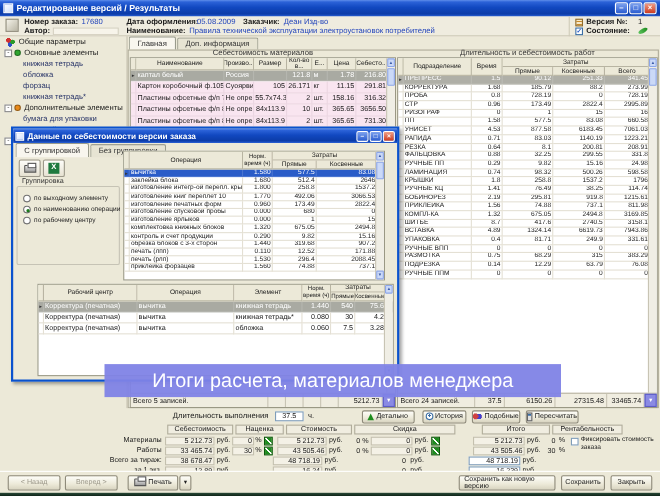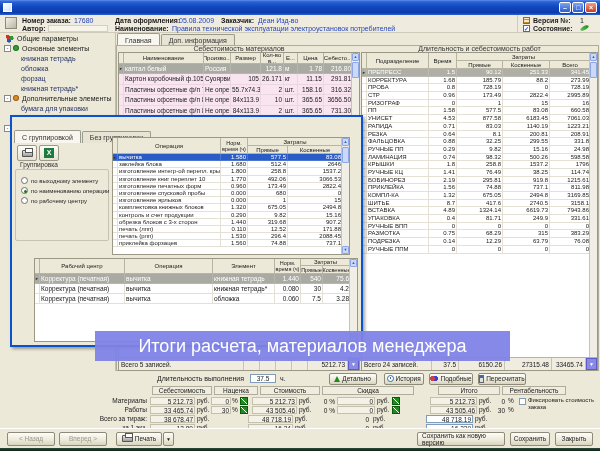--- a/index.html
+++ b/index.html
@@ -115,20 +115,21 @@
 .bottombar .xpbtn{height:14px;font-size:6.5px;padding:0 4px}
 .xpbtn.disabled{color:#9C988A}
 .dd-seg{width:11px;height:14px;margin-left:1px}
 .darkstrip{left:0;top:448px;width:600px;height:3px;background:linear-gradient(#2A4A38,#0E2418)}
 </style>
 </head>
 <body>
 
 <div class="abs titlebar">
   <span class="tb-icon"></span>
+  <span>Редактирование версий / Результаты</span>
   <span class="tb-btns">
     <span class="tb-btn">–</span>
     <span class="tb-btn">□</span>
     <span class="tb-btn close">×</span>
   </span>
 </div>
 
 <div class="abs hdr">
   <span class="hcube"></span>
   <span class="hl" style="left:22px;top:2px">Номер заказа:</span>
@@ -494,20 +495,29 @@
     <div class="fc" style="width:70px">Всего 24 записей.</div>
     <div class="fc ar" style="width:27px">37.5</div>
     <div class="fc ar" style="width:46px">6150.26</div>
     <div class="fc ar" style="width:47px">27315.48</div>
     <div class="fc ar" style="flex:1">33465.74</div>
     <div class="fdd">▼</div>
   </div>
 </div>
 
 <div class="abs dialog">
+  <div class="dlg-titlebar">
+    <span class="dlg-icon"></span>
+    <span>Данные по себестоимости версии заказа</span>
+    <span class="tb-btns">
+      <span class="tb-btn">–</span>
+      <span class="tb-btn">□</span>
+      <span class="tb-btn close">×</span>
+    </span>
+  </div>
   <div class="tabs" style="position:absolute;left:2px;top:13px">
     <div class="tab active">С группировкой</div>
     <div class="tab">Без группировки</div>
   </div>
   <div class="dtb" style="left:5px;top:28px">
     <span class="print-glyph"></span>
   </div>
   <div class="dtb" style="left:27px;top:28px">
     <span class="excel-glyph">X</span>
   </div>

